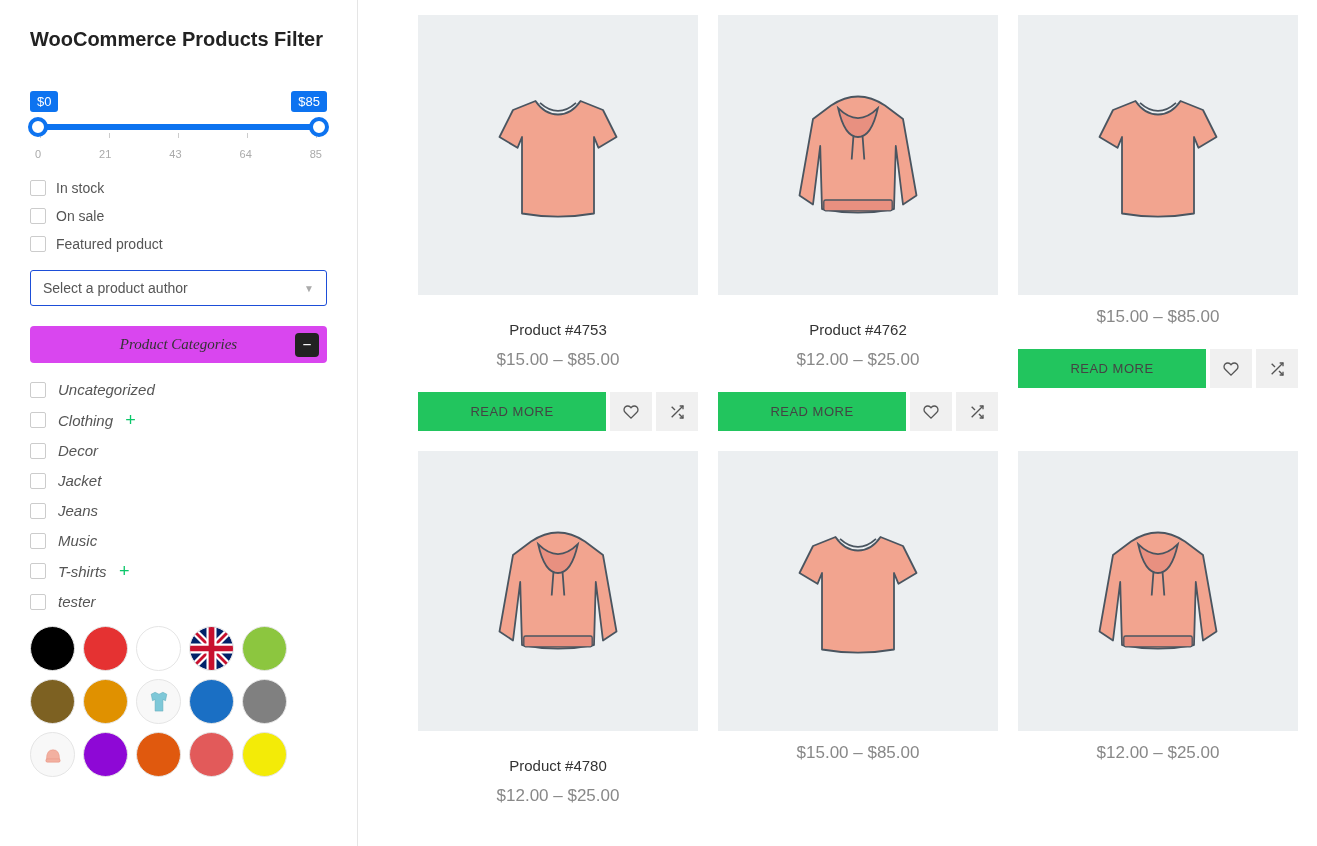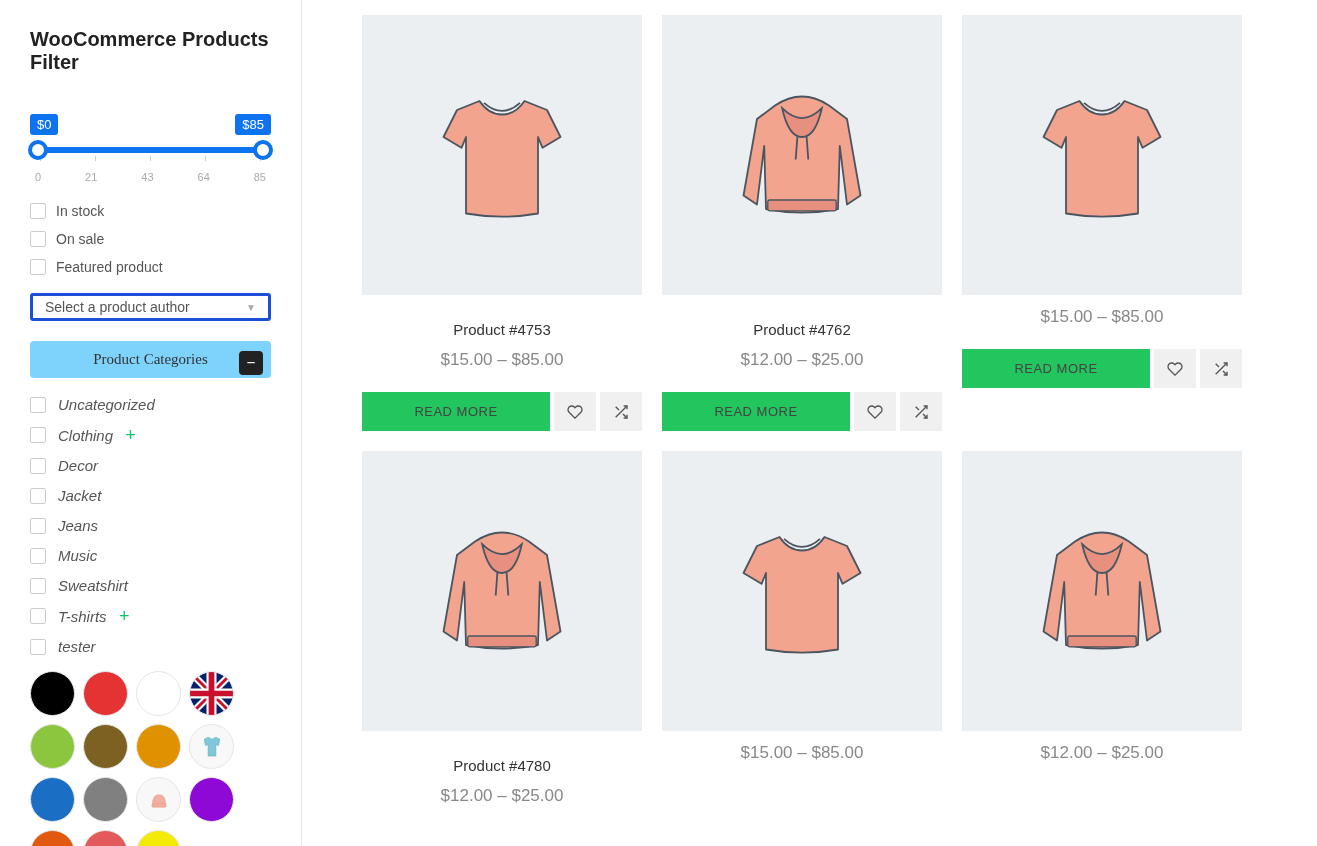--- a/index.html
+++ b/index.html
@@ -6,21 +6,21 @@
     body {
       font-family: "Segoe UI", -apple-system, sans-serif;
       background: #fff;
       color: #333;
       display: flex;
       width: 1317px;
       height: 846px;
       overflow: hidden;
     }
     .sidebar {
-      width: 302px;
+      width: 358px;
       border-right: 1px solid #e5e5e5;
       padding: 28px 30px 20px 30px;
       overflow-y: auto;
     }
     .sidebar h2 {
       font-size: 20px;
       font-weight: 600;
       color: #222;
       margin-bottom: 30px;
     }
@@ -90,44 +90,45 @@
     .checkbox-box {
       width: 16px;
       height: 16px;
       border: 1px solid #ccc;
       border-radius: 2px;
       flex-shrink: 0;
       cursor: pointer;
     }
     .author-select {
       margin-top: 18px;
-      border: 3px solid #1d4ed8;
+      border: 1px solid #1d4ed8;
       border-radius: 3px;
-      padding: 3px 12px;
+      padding: 9px 12px;
       font-size: 14px;
       color: #555;
       display: flex;
       justify-content: space-between;
       align-items: center;
       cursor: pointer;
     }
     .author-select .caret {
       color: #aaa;
       font-size: 10px;
     }
     .section-header {
-      background: #7dd3fc;
+      background: #d946ef;
       border-radius: 4px;
       padding: 10px 12px;
       margin-top: 20px;
       display: flex;
-      align-items: flex-start;
+      align-items: center;
       justify-content: center;
       font-family: cursive;
       font-size: 15px;
+      font-style: italic;
       position: relative;
     }
     .collapse-btn {
       position: absolute;
       right: 8px;
       width: 24px;
       height: 24px;
       background: #222;
       color: #fff;
       border-radius: 4px;
@@ -306,24 +307,20 @@
         <div class="checkbox-box"></div>
         <span class="cat-label">Jacket</span>
       </div>
       <div class="cat-row">
         <div class="checkbox-box"></div>
         <span class="cat-label">Jeans</span>
       </div>
       <div class="cat-row">
         <div class="checkbox-box"></div>
         <span class="cat-label">Music</span>
-      </div>
-      <div class="cat-row">
-        <div class="checkbox-box"></div>
-        <span class="cat-label">Sweatshirt</span>
       </div>
       <div class="cat-row">
         <div class="checkbox-box"></div>
         <span class="cat-label">T-shirts</span>
         <span class="cat-expand">+</span>
       </div>
       <div class="cat-row">
         <div class="checkbox-box"></div>
         <span class="cat-label">tester</span>
       </div>

